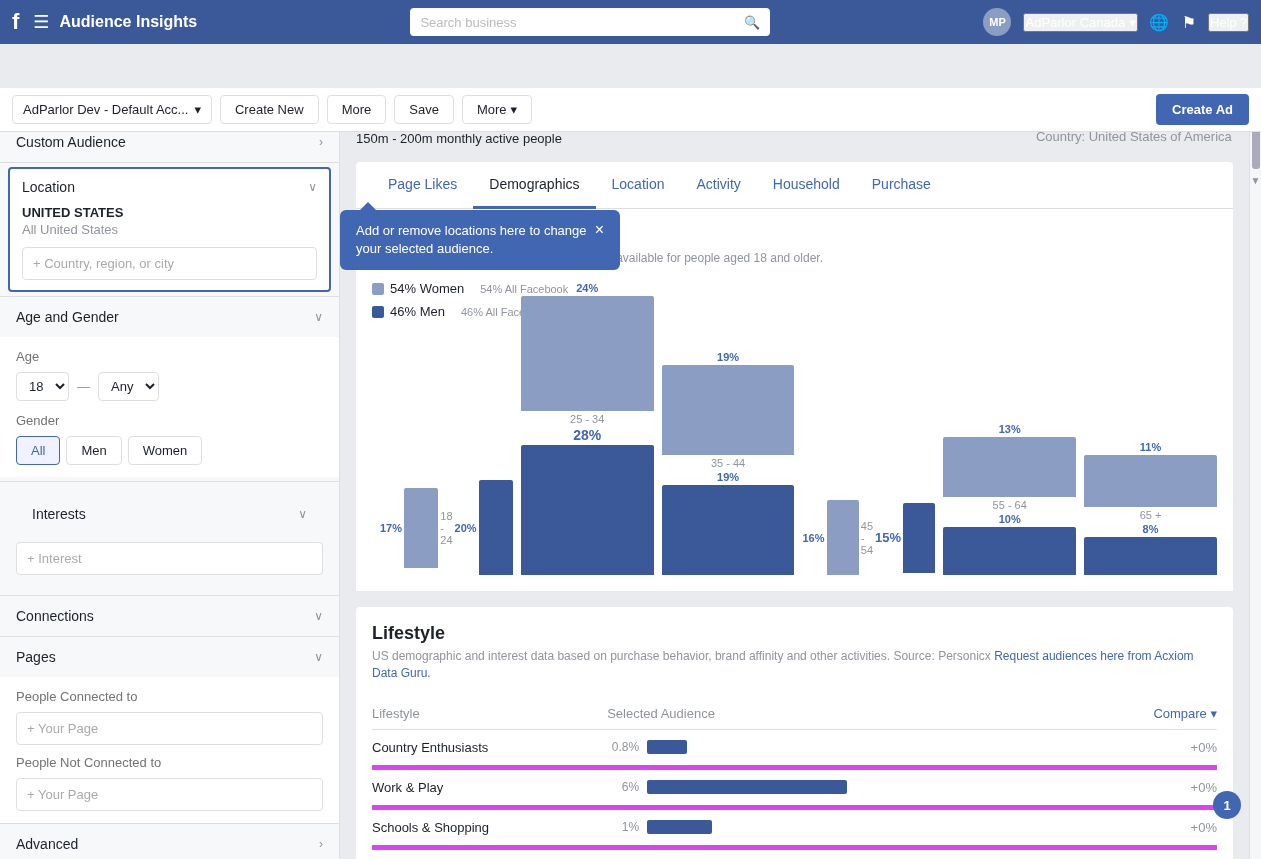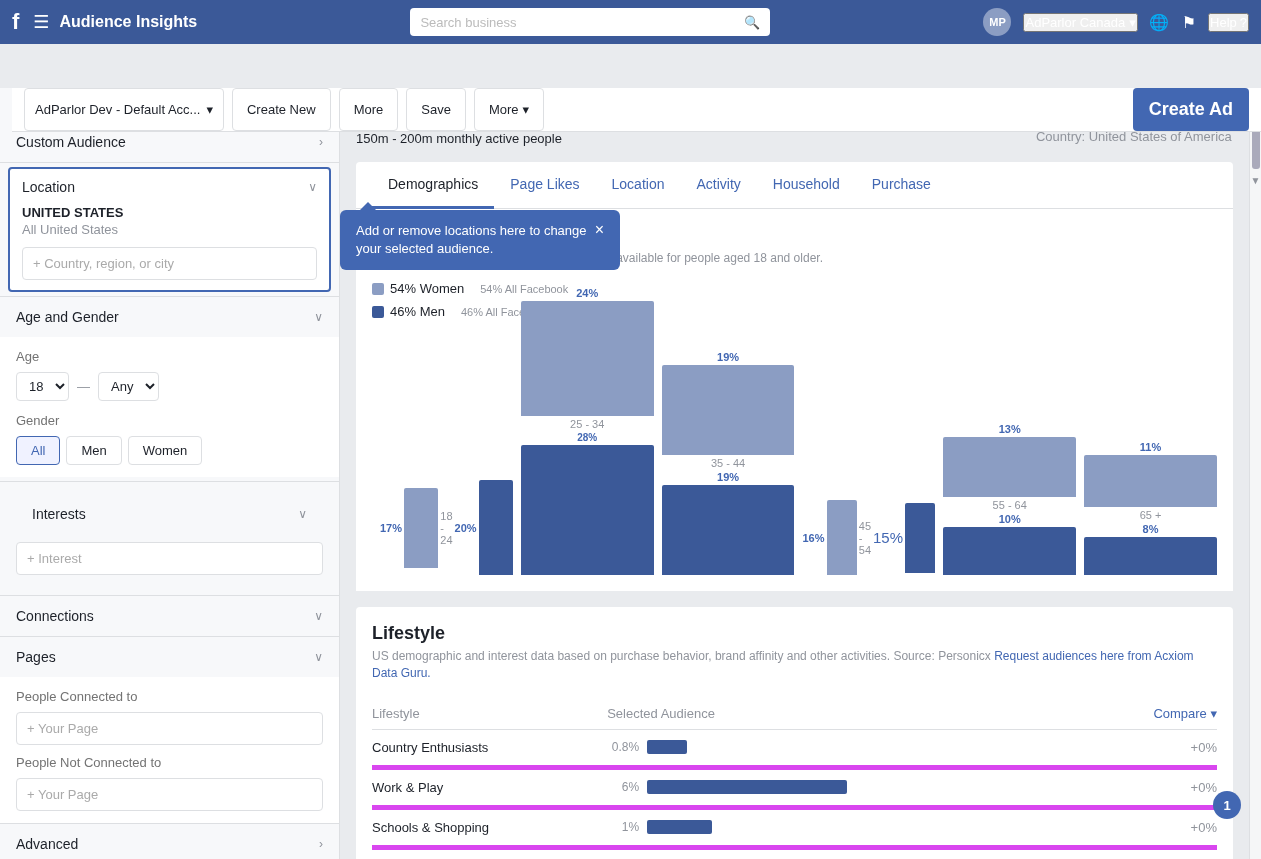--- a/index.html
+++ b/index.html
@@ -35,25 +35,26 @@
     .avatar-btn { background: #8b9dc3; border-radius: 50%; width: 28px; height: 28px; display: flex; align-items: center; justify-content: center; color: white; font-size: 11px; font-weight: bold; cursor: pointer; }
     .account-btn { color: white; font-size: 13px; cursor: pointer; display: flex; align-items: center; gap: 4px; }
     .globe-icon, .flag-icon { color: white; font-size: 16px; cursor: pointer; }
     .help-btn { color: white; font-size: 13px; cursor: pointer; display: flex; align-items: center; gap: 3px; }
 
     
     .toolbar {
       background: white;
       height: 44px;
       display: flex;
+      align-items: center;
       padding: 0 12px;
       gap: 8px;
       border-bottom: 1px solid #dddfe2;
       margin-top: 44px;
-      position: fixed; top: 44px; left: 12px; right: 0; z-index: 99;
+      position: fixed; top: 44px; left: 0; right: 0; z-index: 99;
     }
     .account-dropdown {
       background: white;
       border: 1px solid #dddfe2;
       border-radius: 4px;
       padding: 6px 10px;
       font-size: 13px;
       cursor: pointer;
       display: flex;
       align-items: center;
@@ -71,21 +72,21 @@
       color: #1d2129;
     }
     .toolbar-btn.dropdown { display: flex; align-items: center; gap: 4px; }
     .create-ad-btn {
       margin-left: auto;
       background: #4267b2;
       color: white;
       border: none;
       border-radius: 4px;
       padding: 8px 16px;
-      font-size: 18px;
+      font-size: 13px;
       font-weight: 600;
       cursor: pointer;
     }
 
     
     .main-layout {
       display: flex;
       margin-top: 88px;
       min-height: calc(100vh - 88px);
     }
@@ -434,22 +435,22 @@
         <div class="facebook-indicator">
           <span class="fb-circle"></span>
           <span class="fb-title">People on Facebook</span>
         </div>
         <div class="fb-subtitle">Country: United States of America</div>
       </div>
     </div>
 
     <div class="tabs-container">
       <div class="tabs">
+        <div class="tab">Page Likes</div>
         <div class="tab active">Demographics</div>
-        <div class="tab">Page Likes</div>
         <div class="tab">Location</div>
         <div class="tab">Activity</div>
         <div class="tab">Household</div>
         <div class="tab">Purchase</div>
       </div>
 
       <div class="chart-section">
         <div class="chart-title">Age and Gender</div>
         <div class="chart-note">Based on Facebook profiles. Information only available for people aged 18 and older.</div>
 
@@ -475,37 +476,37 @@
             <div style="height:80px;width:100%;background:#8b9dc3;border-radius:2px 2px 0 0;"></div>
             <div style="font-size:11px;color:#90949c;">18 - 24</div>
             <div style="font-size:11px;color:#4267b2;font-weight:600;">20%</div>
             <div style="height:95px;width:100%;background:#3b5998;border-radius:2px 2px 0 0;"></div>
           </div>
 
           <div style="display:flex;flex-direction:column;align-items:center;gap:2px;flex:1;">
             <div style="font-size:11px;color:#4267b2;font-weight:600;">24%</div>
             <div style="height:115px;width:100%;background:#8b9dc3;border-radius:2px 2px 0 0;"></div>
             <div style="font-size:11px;color:#90949c;">25 - 34</div>
-            <div style="font-size:10px;color:#4267b2;font-weight:600;">28%</div>
+            <div style="font-size:14px;color:#4267b2;font-weight:600;">28%</div>
             <div style="height:130px;width:100%;background:#3b5998;border-radius:2px 2px 0 0;"></div>
           </div>
 
           <div style="display:flex;flex-direction:column;align-items:center;gap:2px;flex:1;">
             <div style="font-size:11px;color:#4267b2;font-weight:600;">19%</div>
             <div style="height:90px;width:100%;background:#8b9dc3;border-radius:2px 2px 0 0;"></div>
             <div style="font-size:11px;color:#90949c;">35 - 44</div>
             <div style="font-size:11px;color:#4267b2;font-weight:600;">19%</div>
             <div style="height:90px;width:100%;background:#3b5998;border-radius:2px 2px 0 0;"></div>
           </div>
 
           <div style="display:flex;flex-direction:row;align-items:center;gap:2px;flex:1;">
             <div style="font-size:11px;color:#4267b2;font-weight:600;">16%</div>
             <div style="height:75px;width:100%;background:#8b9dc3;border-radius:2px 2px 0 0;"></div>
             <div style="font-size:11px;color:#90949c;">45 - 54</div>
-            <div style="font-size:15px;color:#4267b2;font-weight:400;">15%</div>
+            <div style="font-size:13px;color:#4267b2;font-weight:700;">15%</div>
             <div style="height:70px;width:100%;background:#3b5998;border-radius:2px 2px 0 0;"></div>
           </div>
 
           <div style="display:flex;flex-direction:column;align-items:center;gap:2px;flex:1;">
             <div style="font-size:11px;color:#4267b2;font-weight:600;">13%</div>
             <div style="height:60px;width:100%;background:#8b9dc3;border-radius:2px 2px 0 0;"></div>
             <div style="font-size:11px;color:#90949c;">55 - 64</div>
             <div style="font-size:11px;color:#4267b2;font-weight:600;">10%</div>
             <div style="height:48px;width:100%;background:#3b5998;border-radius:2px 2px 0 0;"></div>
           </div>

